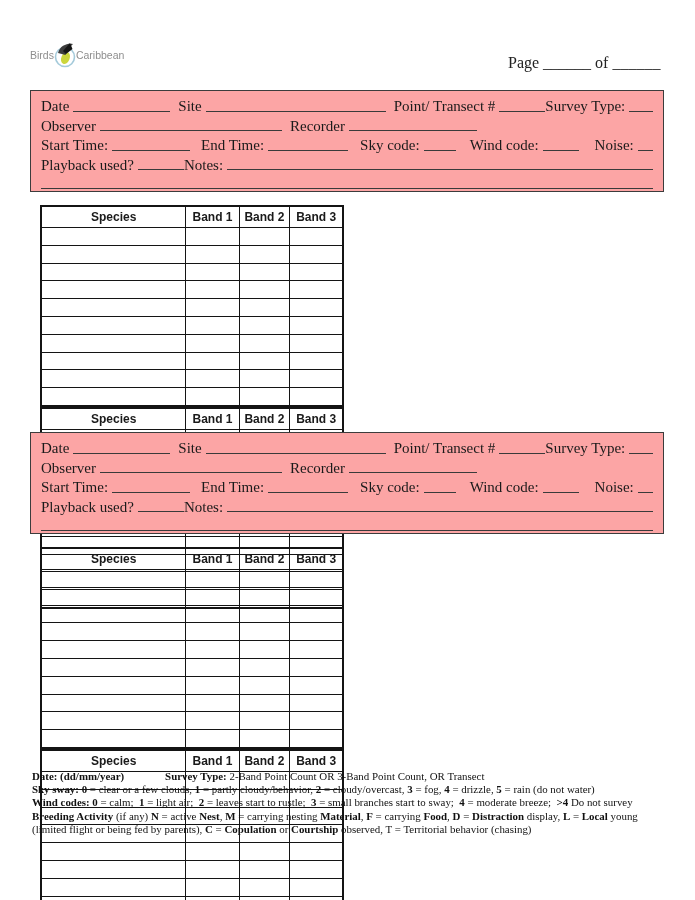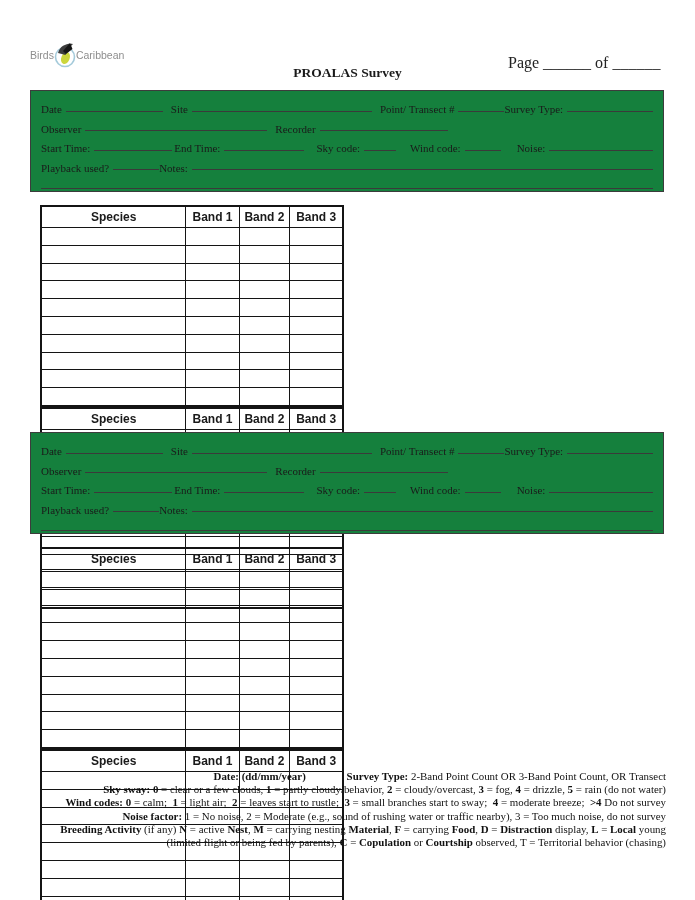--- a/index.html
+++ b/index.html
@@ -13,46 +13,46 @@
           font-family:"Liberation Sans", sans-serif; font-size:10.5px; color:#8e8e8e; }
   .logo svg { margin:0 -3px; display:block; }
 
   
   .page-num { position:absolute; top:54px; left:508px; font-size:16px; color:#222; }
   .title { position:absolute; top:65px; left:0; width:100%; margin:0; text-align:center;
            font-size:13.5px; font-weight:bold; }
 
   
   .header-box { position:absolute; left:30px; width:634px; height:102px; box-sizing:border-box;
-                background:#15803d; border:1.5px solid #3c3c3c; padding:5px 10px 4px 10px;
-                font-size:11px; }
+                background:#fca5a5; border:1.5px solid #3c3c3c; padding:5px 10px 4px 10px;
+                font-size:15px; }
   .hb1 { top:90px; } .hb2 { top:432px; }
   .form-line { display:flex; align-items:flex-end; height:19.4px; white-space:nowrap; }
   .lbl { flex:none; padding-right:4px; }
   .blank { flex:none; height:1px; background:#3a3a3a; margin-bottom:3.5px; }
   .grow { flex:1 1 auto; }
-  .ml8 { margin-left:8px; } .ml10 { margin-left:2px; } .ml12 { margin-left:12px; }
+  .ml8 { margin-left:8px; } .ml10 { margin-left:11px; } .ml12 { margin-left:12px; }
   .ml14 { margin-left:14px; } .ml16 { margin-left:16px;text-align:center; } .ml6 { }
   .b-date{width:97px} .b-site{width:180px} .b-point{width:46px}
   .b-obs{width:182px} .b-rec{width:128px}
   .b-st{width:78px} .b-et{width:80px} .b-sky{width:32px} .b-wind{width:36px}
   .b-play{width:46px}
 
   
   .tables-row { position:absolute; left:40px; width:618px; display:flex; justify-content:space-between;flex-direction:column; }
   .tr1 { top:205px; } .tr2 { top:547px; }
   table.species { border-collapse:collapse; table-layout:fixed; width:304px; border:2px solid #141414; }
   table.species th, table.species td { border:1.5px solid #141414; padding:0; }
   table.species th { font-family:"Liberation Sans", sans-serif; font-weight:bold;
                      font-size:12px; height:20px; text-align:center; }
   table.species td { height:16.8px; }
 
   
   .footer { position:absolute; top:770px; left:32px; width:634px; font-size:10.9px;
-            line-height:13.2px; color:#111;text-align:right; }
+            line-height:13.2px; color:#111; }
   .footer p { margin:0; }
   .footer .b { font-weight:bold; }
 </style>
 </head>
 <body>
 
 <div class="page">
 
   <div class="logo">
     <span>Birds</span>
@@ -61,21 +61,20 @@
         <circle cx="14" cy="15" r="9.5" fill="none" stroke="#a4cada" stroke-width="1.6"></circle>
         <ellipse cx="14.5" cy="16" rx="4.2" ry="6.2" fill="#ccd63c" transform="rotate(22 14.5 16)"></ellipse>
         <path d="M7 11 C9 3, 17 1, 22 2 C18 6, 16 9, 14.5 13 Z" fill="#3d3d3d"></path>
         <path d="M12 9 L19 1 L21.5 7 L15 12 Z" fill="#161616"></path>
       </svg>
     </span>
     <span>Caribbean</span>
   </div>
 
   <div class="page-num">Page ______ of ______</div>
-  <h1 class="title">PROALAS Survey</h1>
 
   <div class="header-box hb1">
     <div class="form-line">
       <span class="lbl">Date</span>
       <span class="blank b-date"></span>
       <span class="lbl ml8">Site</span>
       <span class="blank b-site"></span>
       <span class="lbl ml8">Point/ Transect #</span>
       <span class="blank b-point"></span>
       <span class="lbl">Survey Type:</span>
@@ -465,17 +464,16 @@
           <td></td>
         </tr>
         </tbody>
     </table>
   </div>
 
   <div class="footer">
     <p><span class="b">Date: (dd/mm/year)</span><span>&nbsp;&nbsp;&nbsp;&nbsp;&nbsp;&nbsp;&nbsp;&nbsp;&nbsp;&nbsp;&nbsp;&nbsp;&nbsp;&nbsp; </span><span class="b">Survey Type:</span><span> 2-Band Point Count OR 3-Band Point Count, OR Transect</span></p>
     <p><span class="b">Sky sway: </span><span class="b">0</span><span> = clear or a few clouds, </span><span class="b">1</span><span> = partly cloudy/behavior, </span><span class="b">2</span><span> = cloudy/overcast, </span><span class="b">3</span><span> = fog, </span><span class="b">4</span><span> = drizzle, </span><span class="b">5</span><span> = rain (do not water)</span></p>
     <p><span class="b">Wind codes: </span><span class="b">0</span><span> = calm;&nbsp; </span><span class="b">1</span><span> = light air;&nbsp; </span><span class="b">2</span><span> = leaves start to rustle;&nbsp; </span><span class="b">3</span><span> = small branches start to sway;&nbsp; </span><span class="b">4</span><span> = moderate breeze;&nbsp; </span><span class="b">&gt;4</span><span> Do not survey</span></p>
-    <p><span class="b">Noise factor:</span><span> 1 = No noise, 2 = Moderate (e.g., sound of rushing water or traffic nearby), 3 = Too much noise, do not survey</span></p>
     <p><span class="b">Breeding Activity</span><span> (if any) </span><span class="b">N</span><span> = active </span><span class="b">Nest</span><span>, </span><span class="b">M</span><span> = carrying nesting </span><span class="b">Material</span><span>, </span><span class="b">F</span><span> = carrying </span><span class="b">Food</span><span>, </span><span class="b">D</span><span> = </span><span class="b">Distraction</span><span> display, </span><span class="b">L</span><span> = </span><span class="b">Local</span><span> young (limited flight or being fed by parents), </span><span class="b">C</span><span> = </span><span class="b">Copulation</span><span> or </span><span class="b">Courtship</span><span> observed, T = Territorial behavior (chasing)</span></p>
   </div>
 
 </div>
 
 </body></html>

